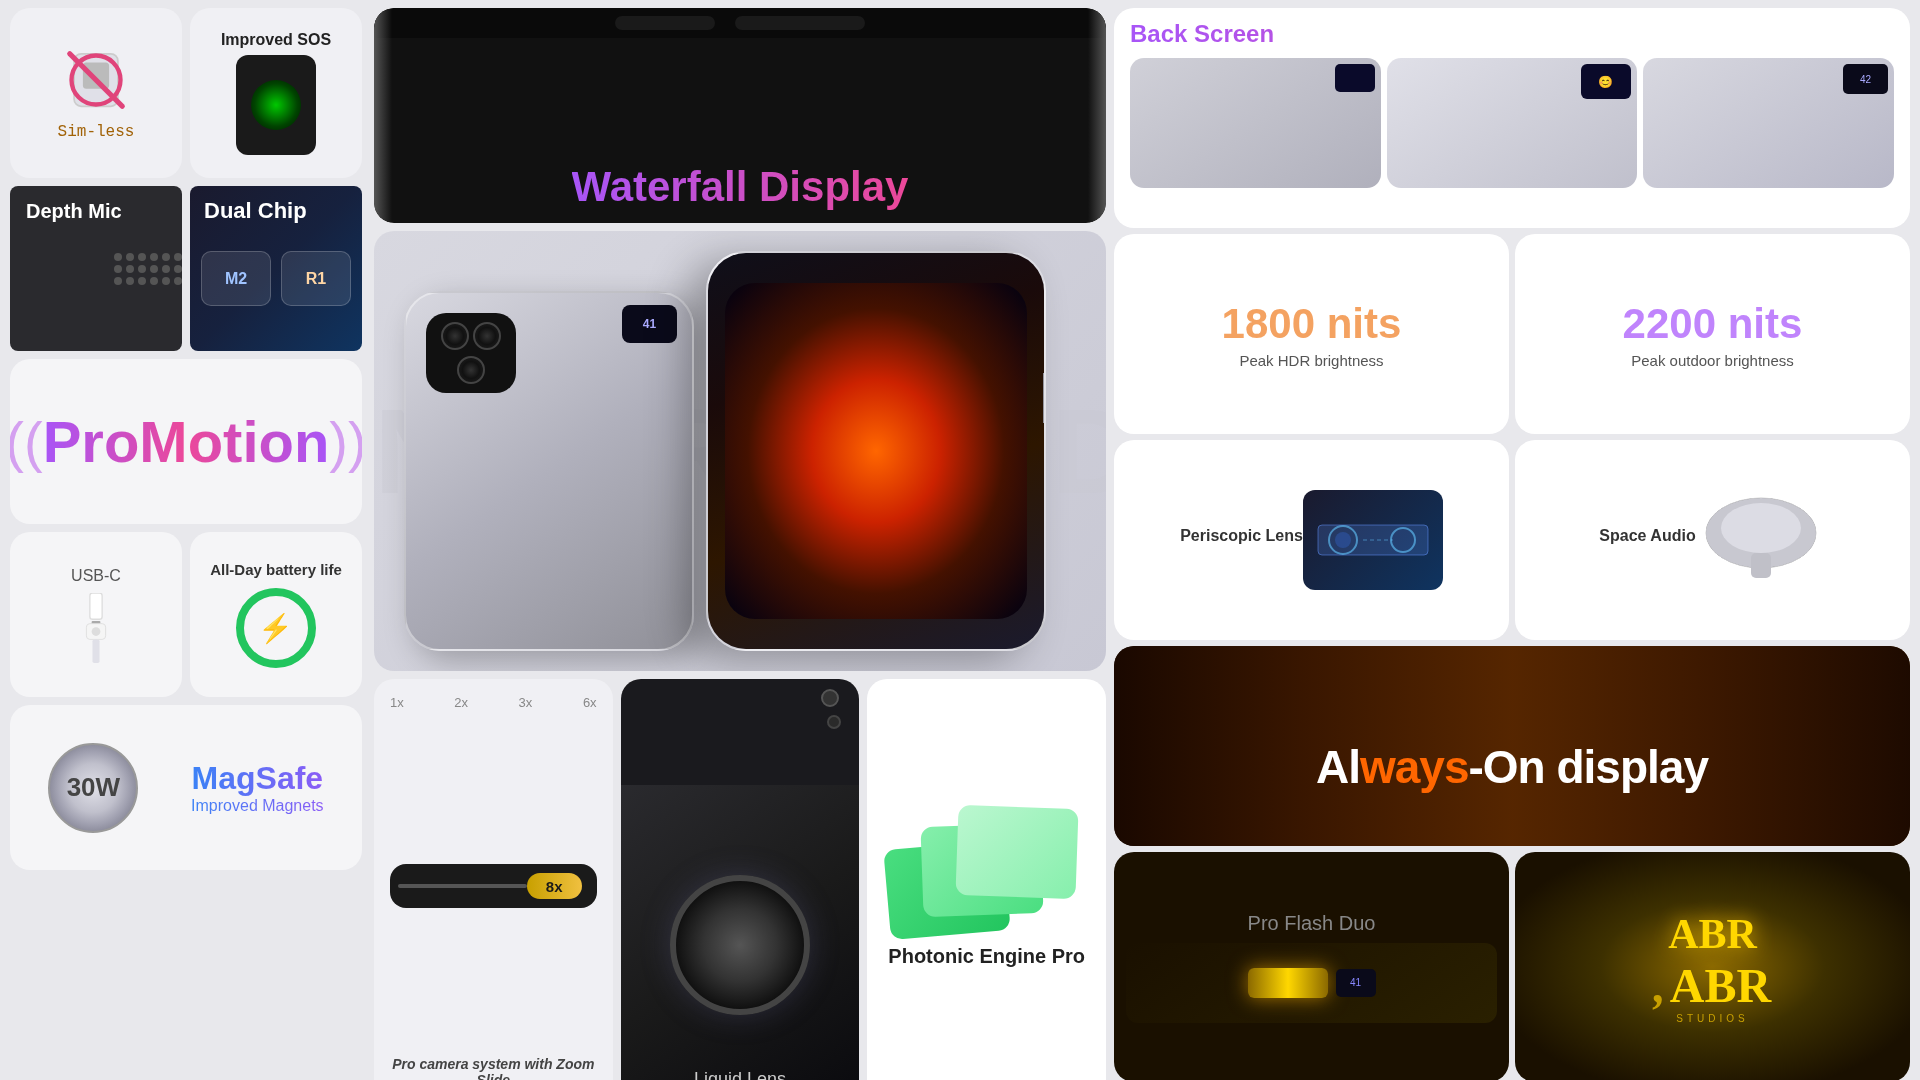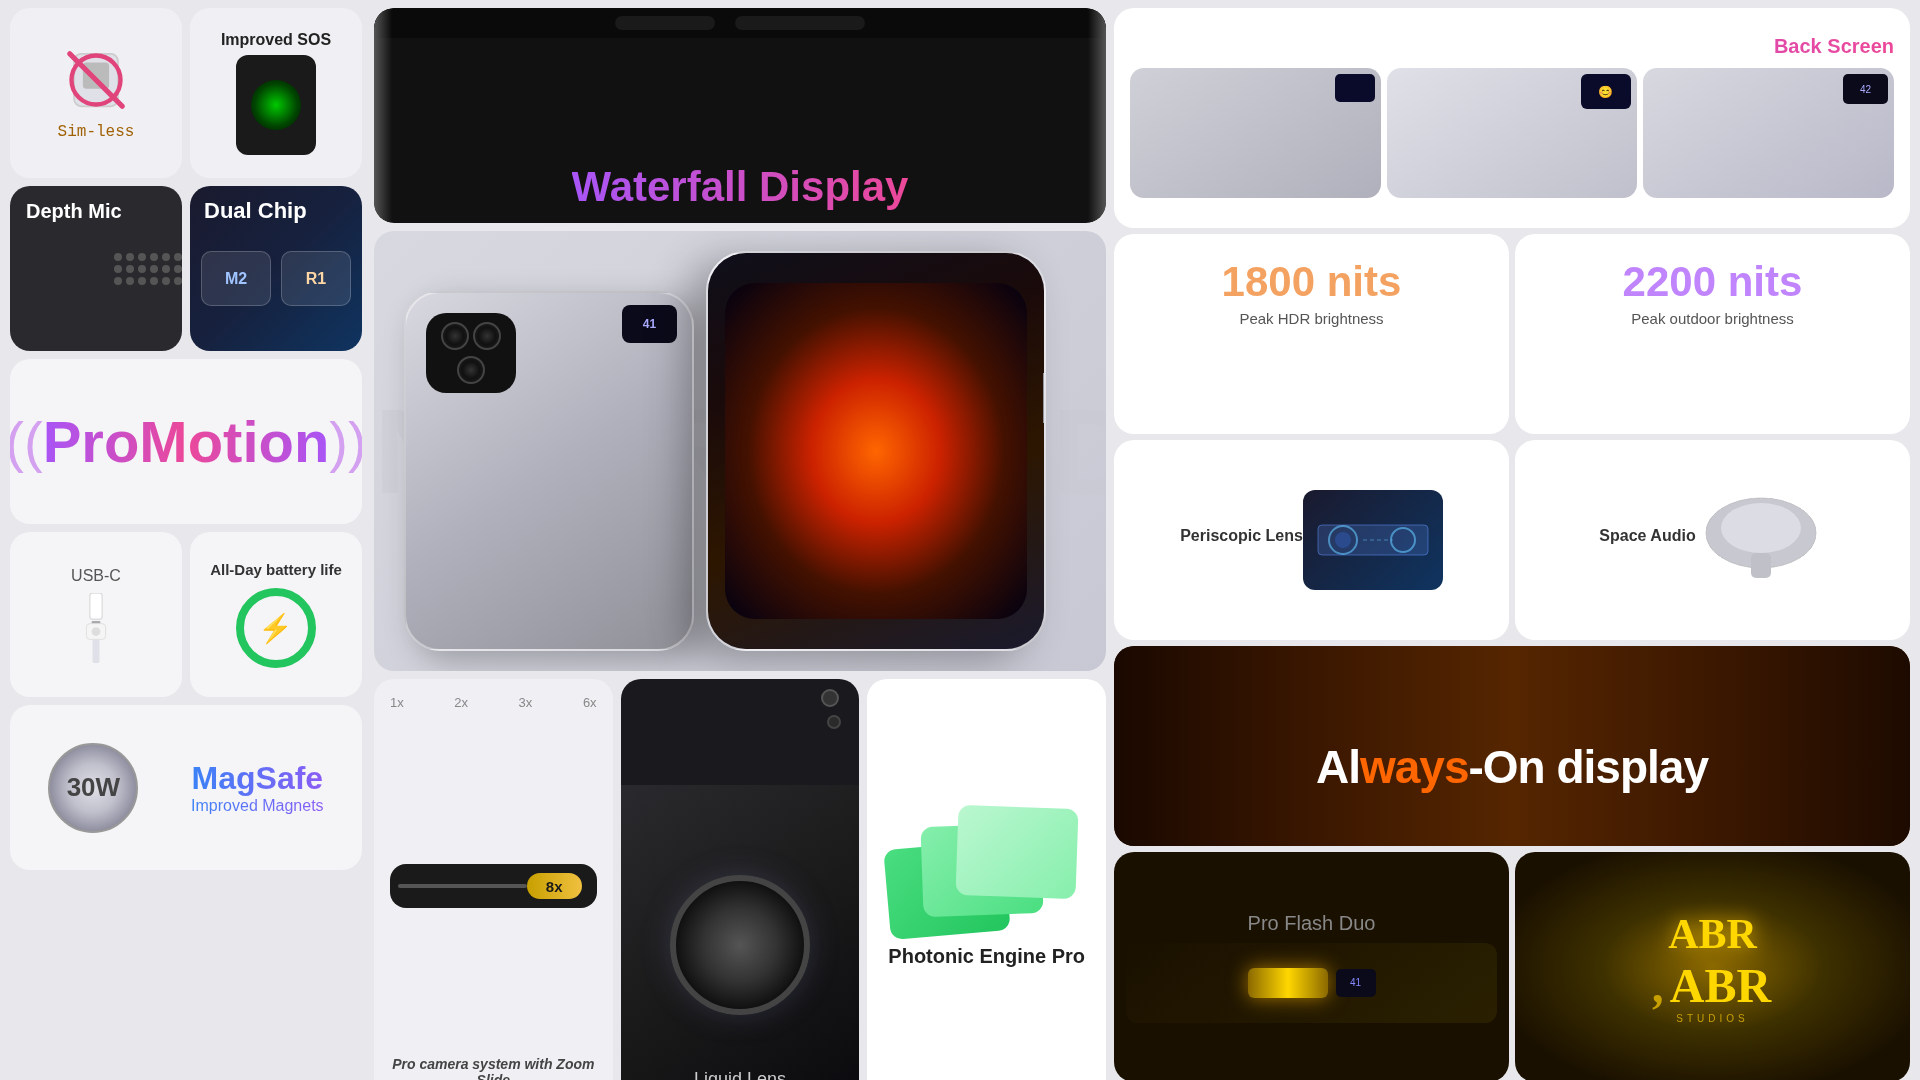--- a/index.html
+++ b/index.html
@@ -59,21 +59,21 @@
       flex-direction: column;
       align-items: center;
       justify-content: center;
       padding: 12px;
       position: relative;
       overflow: hidden;
     }
 
     .card-dark {
       background: #1c1c1e;
-      border-radius: 20px;
+      border-radius: 8px;
       display: flex;
       flex-direction: column;
       align-items: center;
       justify-content: center;
       position: relative;
       overflow: hidden;
     }
 
     
     .simless-card {
@@ -533,29 +533,28 @@
     
     .back-screen-card {
       background: white;
       border-radius: 20px;
       display: flex;
       flex-direction: column;
       padding: 12px 16px;
       overflow: hidden;
     }
     .back-screen-title {
-      font-size: 20px;
+      font-size: 24px;
       font-weight: 700;
       background: linear-gradient(90deg, #a855f7, #ec4899);
       -webkit-background-clip: text;
       -webkit-text-fill-color: transparent;
       background-clip: text;
-      text-align: right;
+      text-align: left;
       margin-bottom: 10px;
-      margin-top: 15px;
     }
     .back-screen-phones {
       display: flex;
       gap: 6px;
       justify-content: center;
     }
     .bs-phone {
       height: 130px;
       background: linear-gradient(145deg, #d0d0d8, #b0b0bc);
       border-radius: 14px;
@@ -577,21 +576,22 @@
       display: grid;
       grid-template-columns: 1fr 1fr;
       gap: 6px;
     }
     .brightness-card {
       background: white;
       border-radius: 20px;
       display: flex;
       flex-direction: column;
       align-items: center;
-      padding: 24px;
+      justify-content: center;
+      padding: 12px;
     }
     .brightness-nits-hdr {
       font-size: 42px;
       font-weight: 800;
       color: #f4a261;
     }
     .brightness-nits-outdoor {
       font-size: 42px;
       font-weight: 800;
       color: #c084fc;

